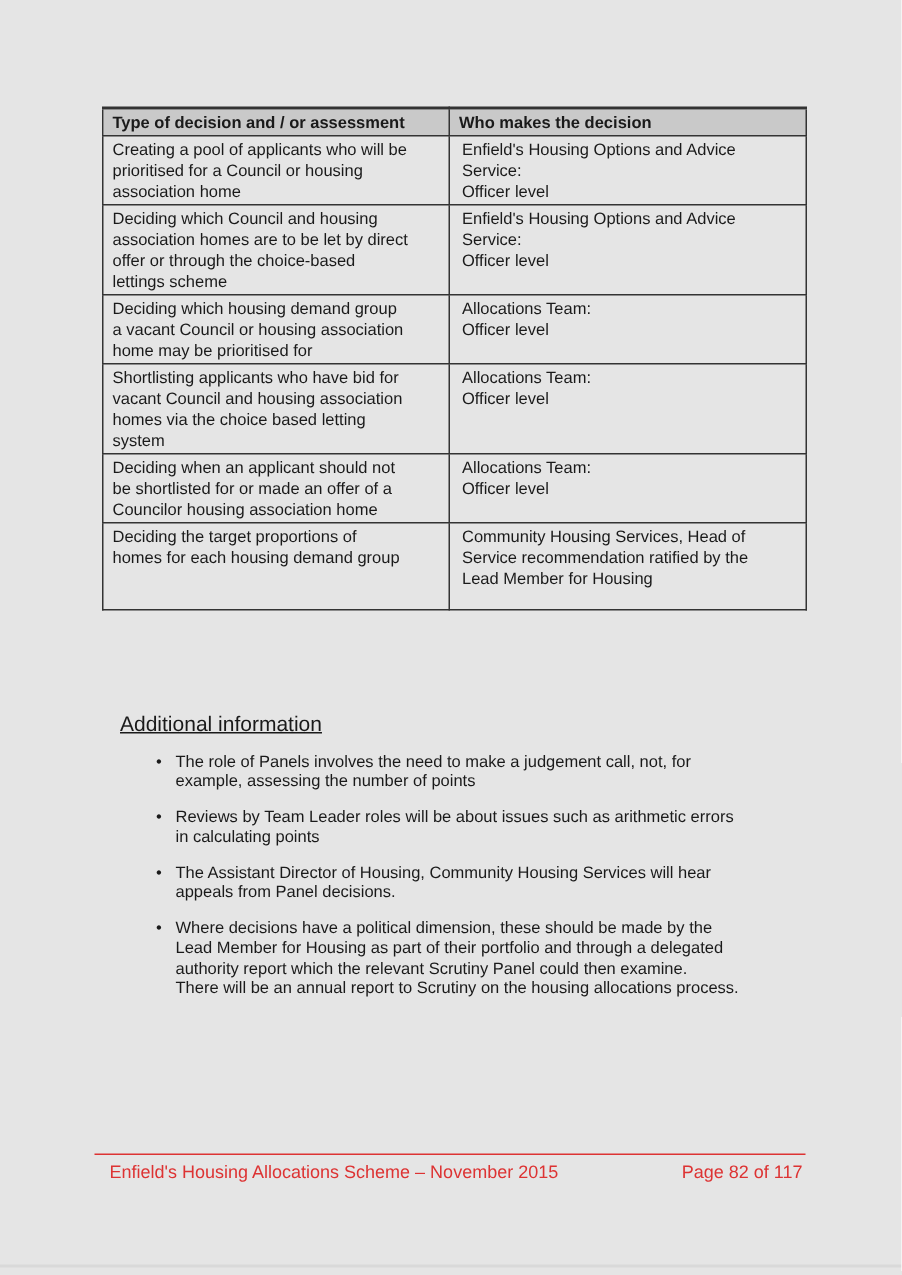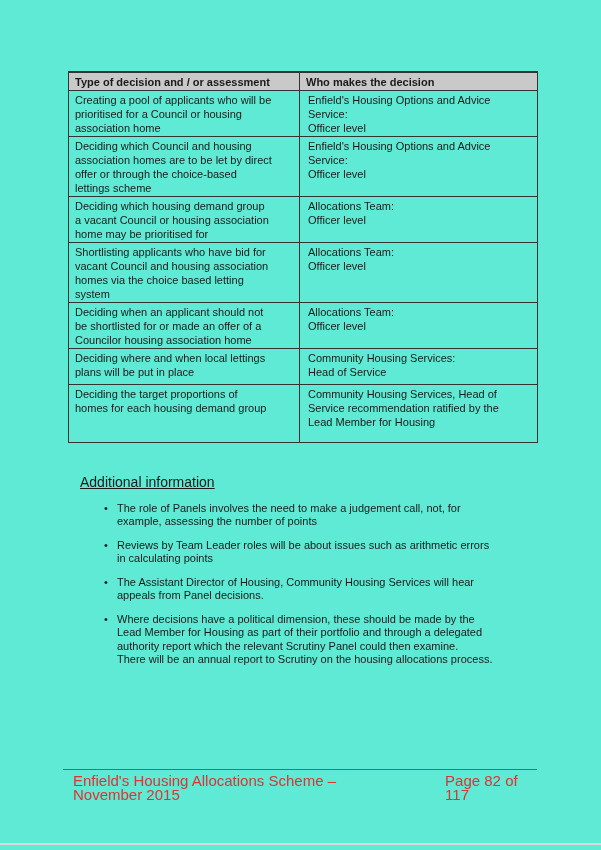--- a/index.html
+++ b/index.html
@@ -4,21 +4,21 @@
 <style>
   html, body {
     margin: 0;
     padding: 0;
     background: #ffffff;
   }
   .page {
     position: relative;
     width: 601px;
     height: 850px;
-    background: #5eead4;
+    background: #e5e5e5;
     font-family: "Liberation Sans", "DejaVu Sans", sans-serif;
     color: #1a1a1a;
     overflow: hidden;
   }
 
   
   .doc-table {
     position: absolute;
     left: 68px;
     top: 71px;
@@ -93,21 +93,21 @@
     height: 1px;
     background: var(--footer-red, #dd3333);
   }
   .footer-row {
     position: absolute;
     left: 63px;
     top: 774px;
     width: 474px;
     display: flex;
     justify-content: space-between;
-    font-size: 15px;
+    font-size: 12px;
     line-height: 14px;
     color: var(--footer-red, #dd3333);
   }
   .footer-left { padding-left: 10px; }
   .footer-right { padding-right: 2px; margin-left: 38px; }
 
   
   .page-edge {
     position: absolute;
     left: 0;
@@ -166,26 +166,20 @@
         <td class="who">Allocations Team:
 Officer level</td>
       </tr>
       <tr style="height:43px;">
         <td>Deciding when an applicant should not
 be shortlisted for or made an offer of a
 Councilor housing association home</td>
         <td class="who">Allocations Team:
 Officer level</td>
       </tr>
-      <tr style="height:36px;">
-        <td>Deciding where and when local lettings
-plans will be put in place</td>
-        <td class="who">Community Housing Services:
-Head of Service</td>
-      </tr>
       <tr style="height:58px;">
         <td>Deciding the target proportions of
 homes for each housing demand group</td>
         <td class="who">Community Housing Services, Head of
 Service recommendation ratified by the
 Lead Member for Housing</td>
       </tr>
     </tbody>
   </table>
 

